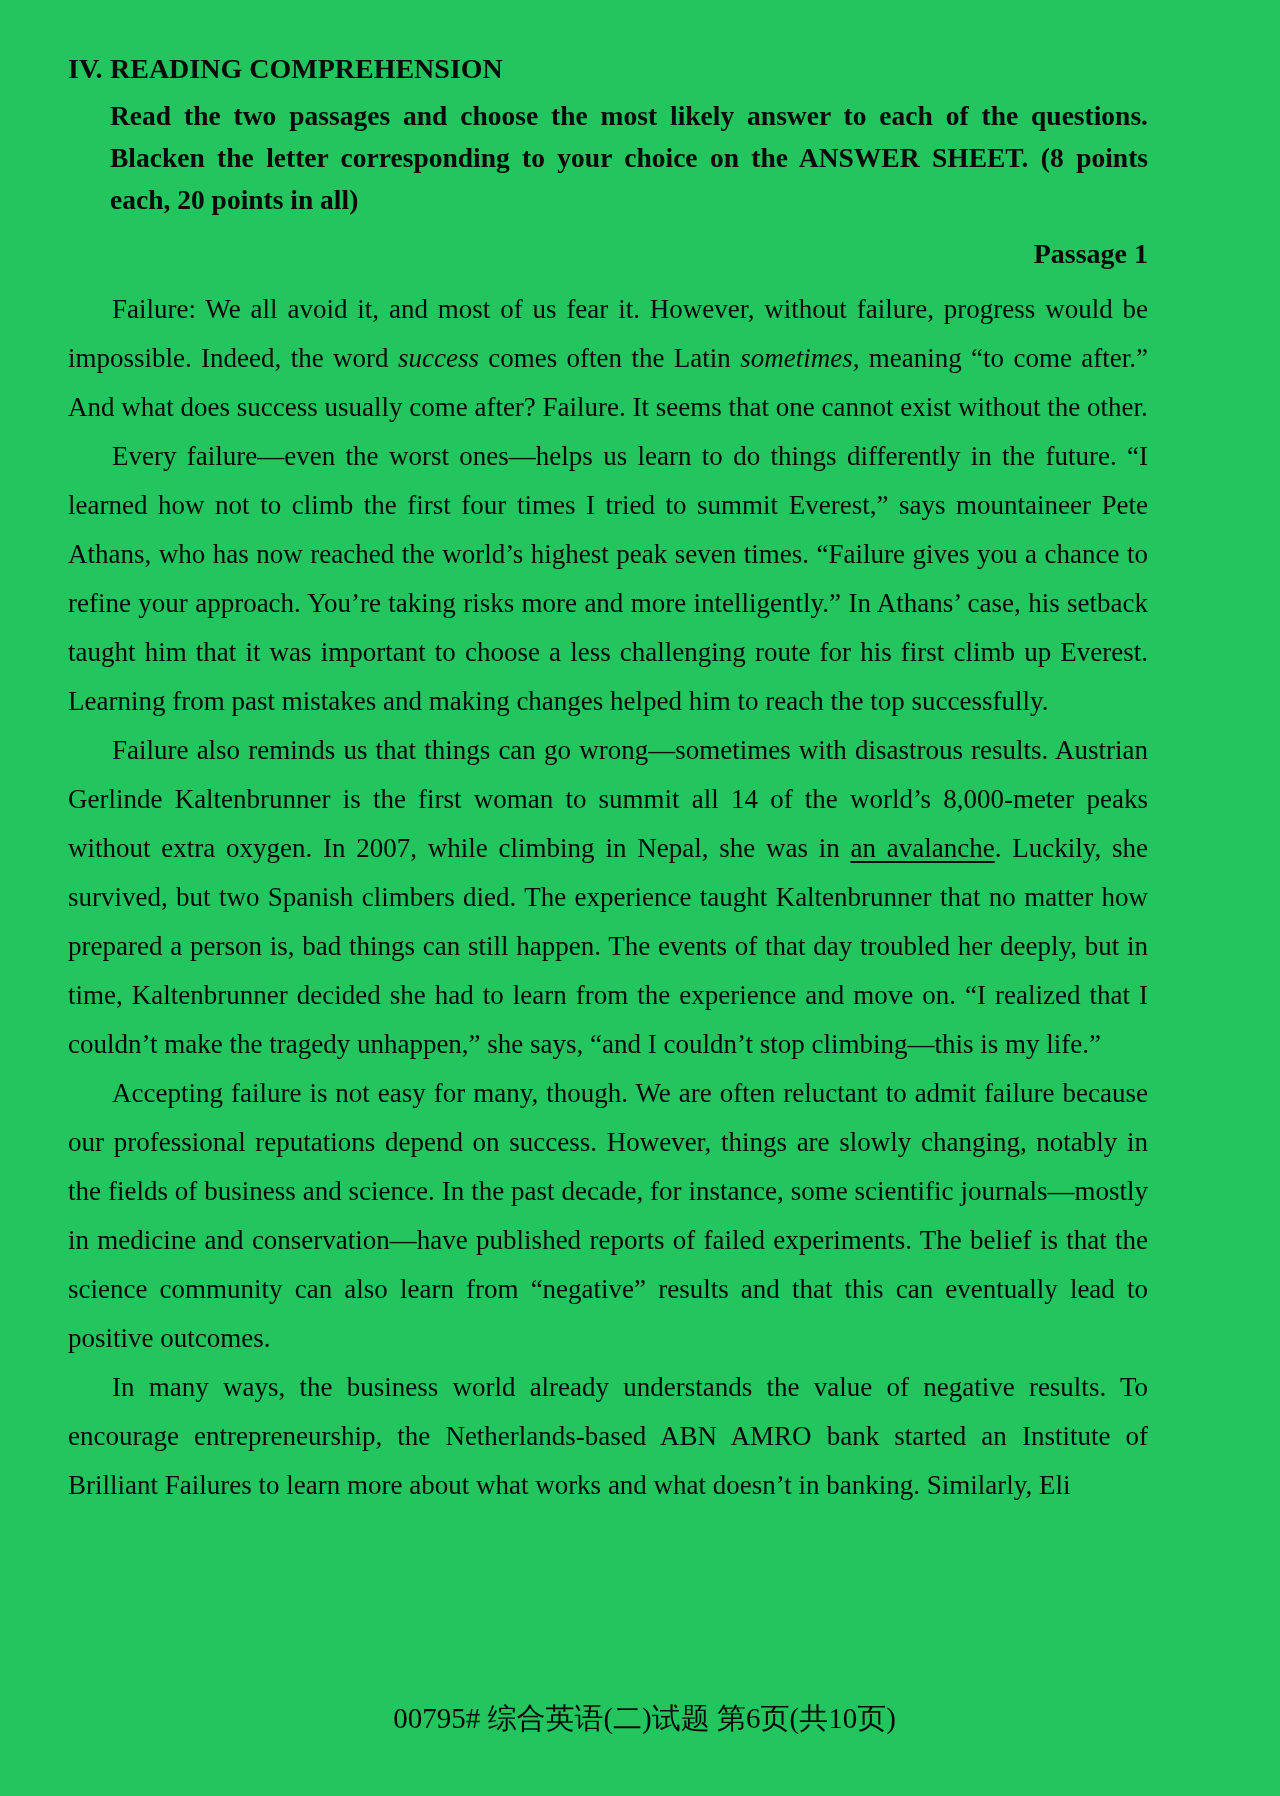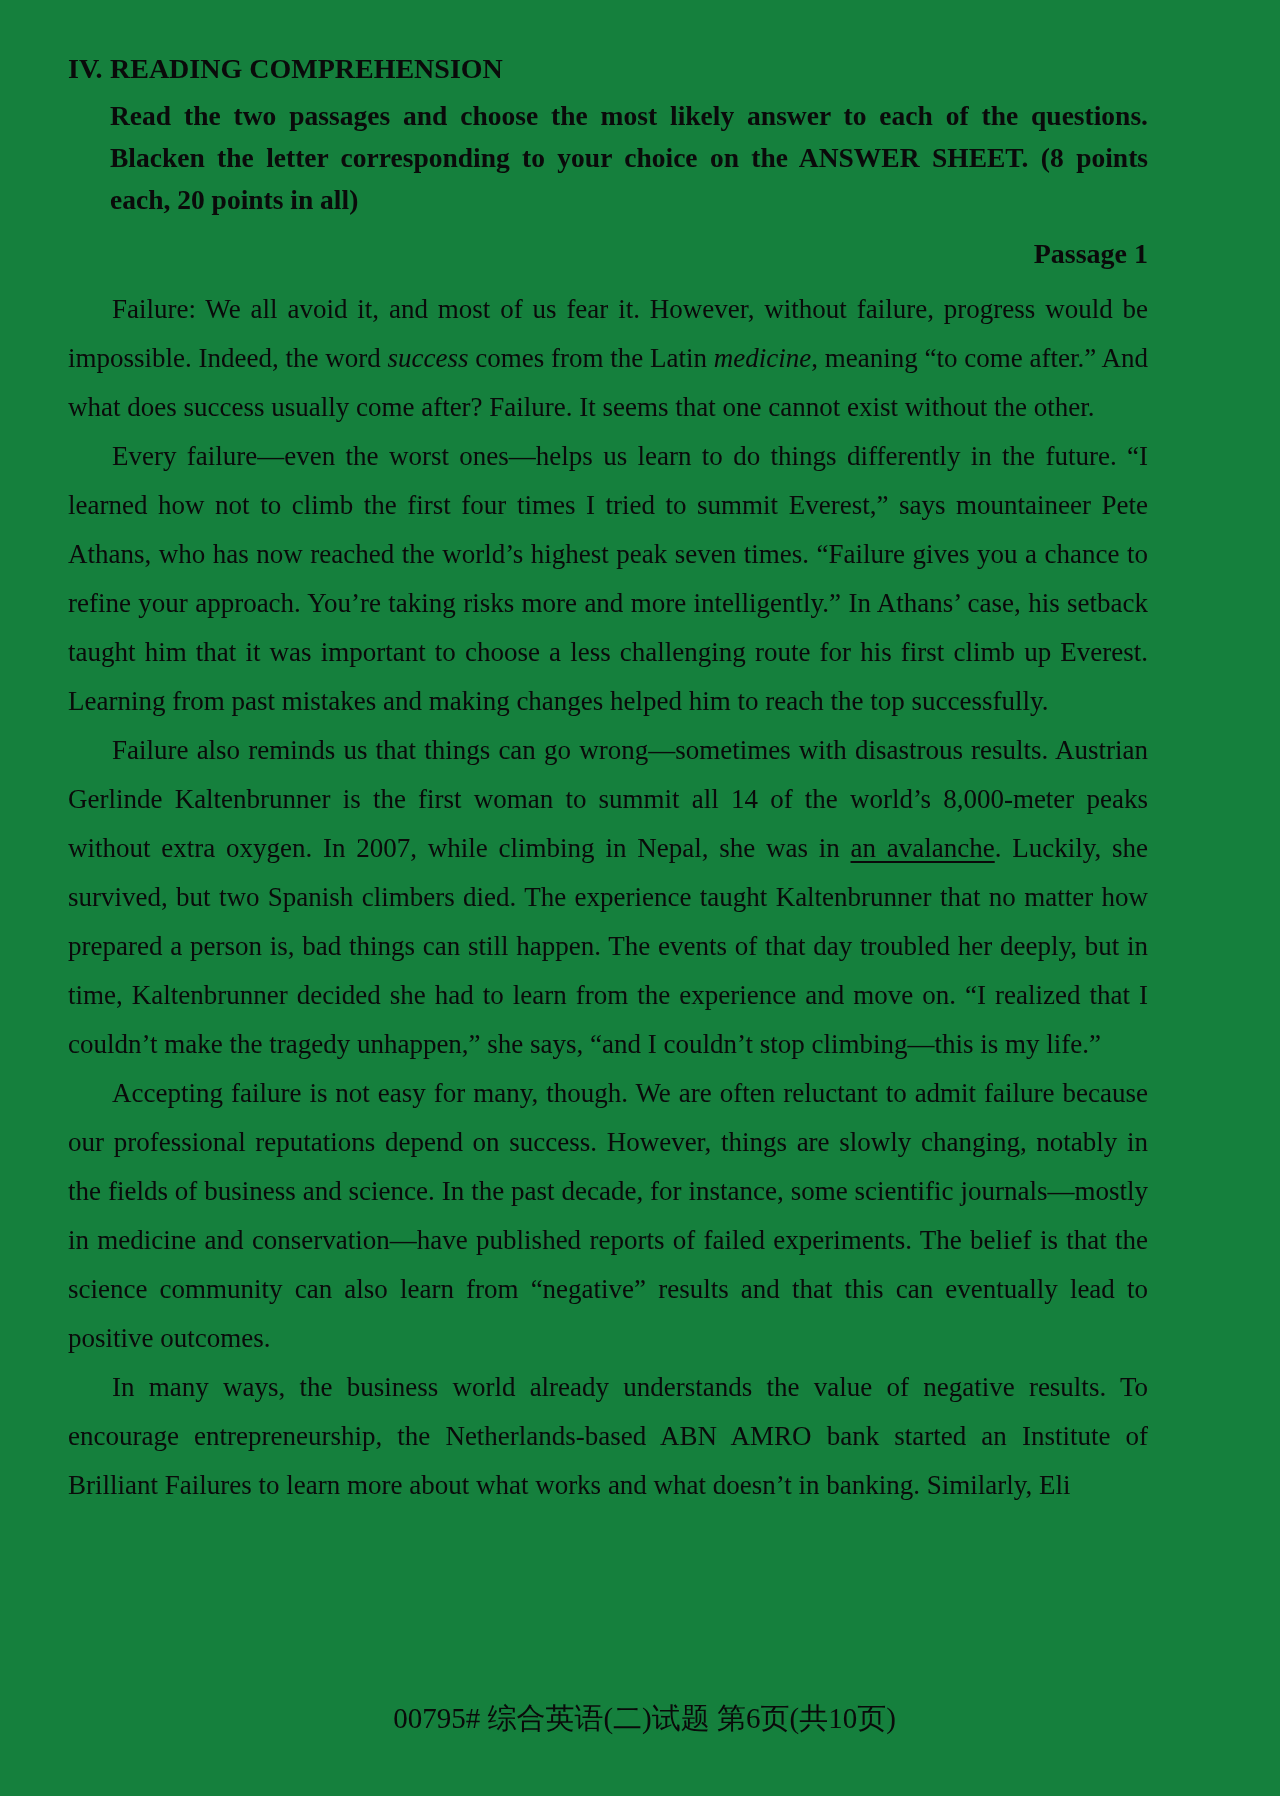--- a/index.html
+++ b/index.html
@@ -4,21 +4,21 @@
 <style>
   html, body {
     margin: 0;
     padding: 0;
     background: #ffffff;
   }
   .page {
     position: relative;
     width: 1280px;
     height: 1796px;
-    background: #15803d;
+    background: #22c55e;
     color: #0a0a0a;
     font-family: "Liberation Serif", serif;
     overflow: hidden;
   }
   .content {
     position: absolute;
     left: 68px;
     top: 52px;
     width: 1080px;
   }
@@ -75,21 +75,21 @@
 
     <div class="heading-row">
       <span class="sec-num">IV.</span><span>READING COMPREHENSION</span>
     </div>
 
     <div class="instructions">Read the two passages and choose the most likely answer to each of the questions. Blacken the letter corresponding to your choice on the ANSWER SHEET. (8 points each, 20 points in all)</div>
 
     <div class="passage-title">Passage 1</div>
 
     <div class="body-paras">
-        <p><span>Failure: We all avoid it, and most of us fear it. However, without failure, progress would be impossible. Indeed, the word </span><span class="it">success</span><span> comes from the Latin </span><span class="it">medicine</span><span>, meaning “to come after.” And what does success usually come after? Failure. It seems that one cannot exist without the other.</span></p>
+        <p><span>Failure: We all avoid it, and most of us fear it. However, without failure, progress would be impossible. Indeed, the word </span><span class="it">success</span><span> comes often the Latin </span><span class="it">sometimes</span><span>, meaning “to come after.” And what does success usually come after? Failure. It seems that one cannot exist without the other.</span></p>
         <p><span>Every failure—even the worst ones—helps us learn to do things differently in the future. “I learned how not to climb the first four times I tried to summit Everest,” says mountaineer Pete Athans, who has now reached the world’s highest peak seven times. “Failure gives you a chance to refine your approach. You’re taking risks more and more intelligently.” In Athans’ case, his setback taught him that it was important to choose a less challenging route for his first climb up Everest. Learning from past mistakes and making changes helped him to reach the top successfully.</span></p>
         <p><span>Failure also reminds us that things can go wrong—sometimes with disastrous results. Austrian Gerlinde Kaltenbrunner is the first woman to summit all 14 of the world’s 8,000-meter peaks without extra oxygen. In 2007, while climbing in Nepal, she was in </span><span class="un">an avalanche</span><span>. Luckily, she survived, but two Spanish climbers died. The experience taught Kaltenbrunner that no matter how prepared a person is, bad things can still happen. The events of that day troubled her deeply, but in time, Kaltenbrunner decided she had to learn from the experience and move on. “I realized that I couldn’t make the tragedy unhappen,” she says, “and I couldn’t stop climbing—this is my life.”</span></p>
         <p><span>Accepting failure is not easy for many, though. We are often reluctant to admit failure because our professional reputations depend on success. However, things are slowly changing, notably in the fields of business and science. In the past decade, for instance, some scientific journals—mostly in medicine and conservation—have published reports of failed experiments. The belief is that the science community can also learn from “negative” results and that this can eventually lead to positive outcomes.</span></p>
         <p><span>In many ways, the business world already understands the value of negative results. To encourage entrepreneurship, the Netherlands-based ABN AMRO bank started an Institute of Brilliant Failures to learn more about what works and what doesn’t in banking. Similarly, Eli</span></p>
       </div>
 
   </div>
 
   <div class="footer">00795# 综合英语(二)试题 第6页(共10页)</div>
 </div>

